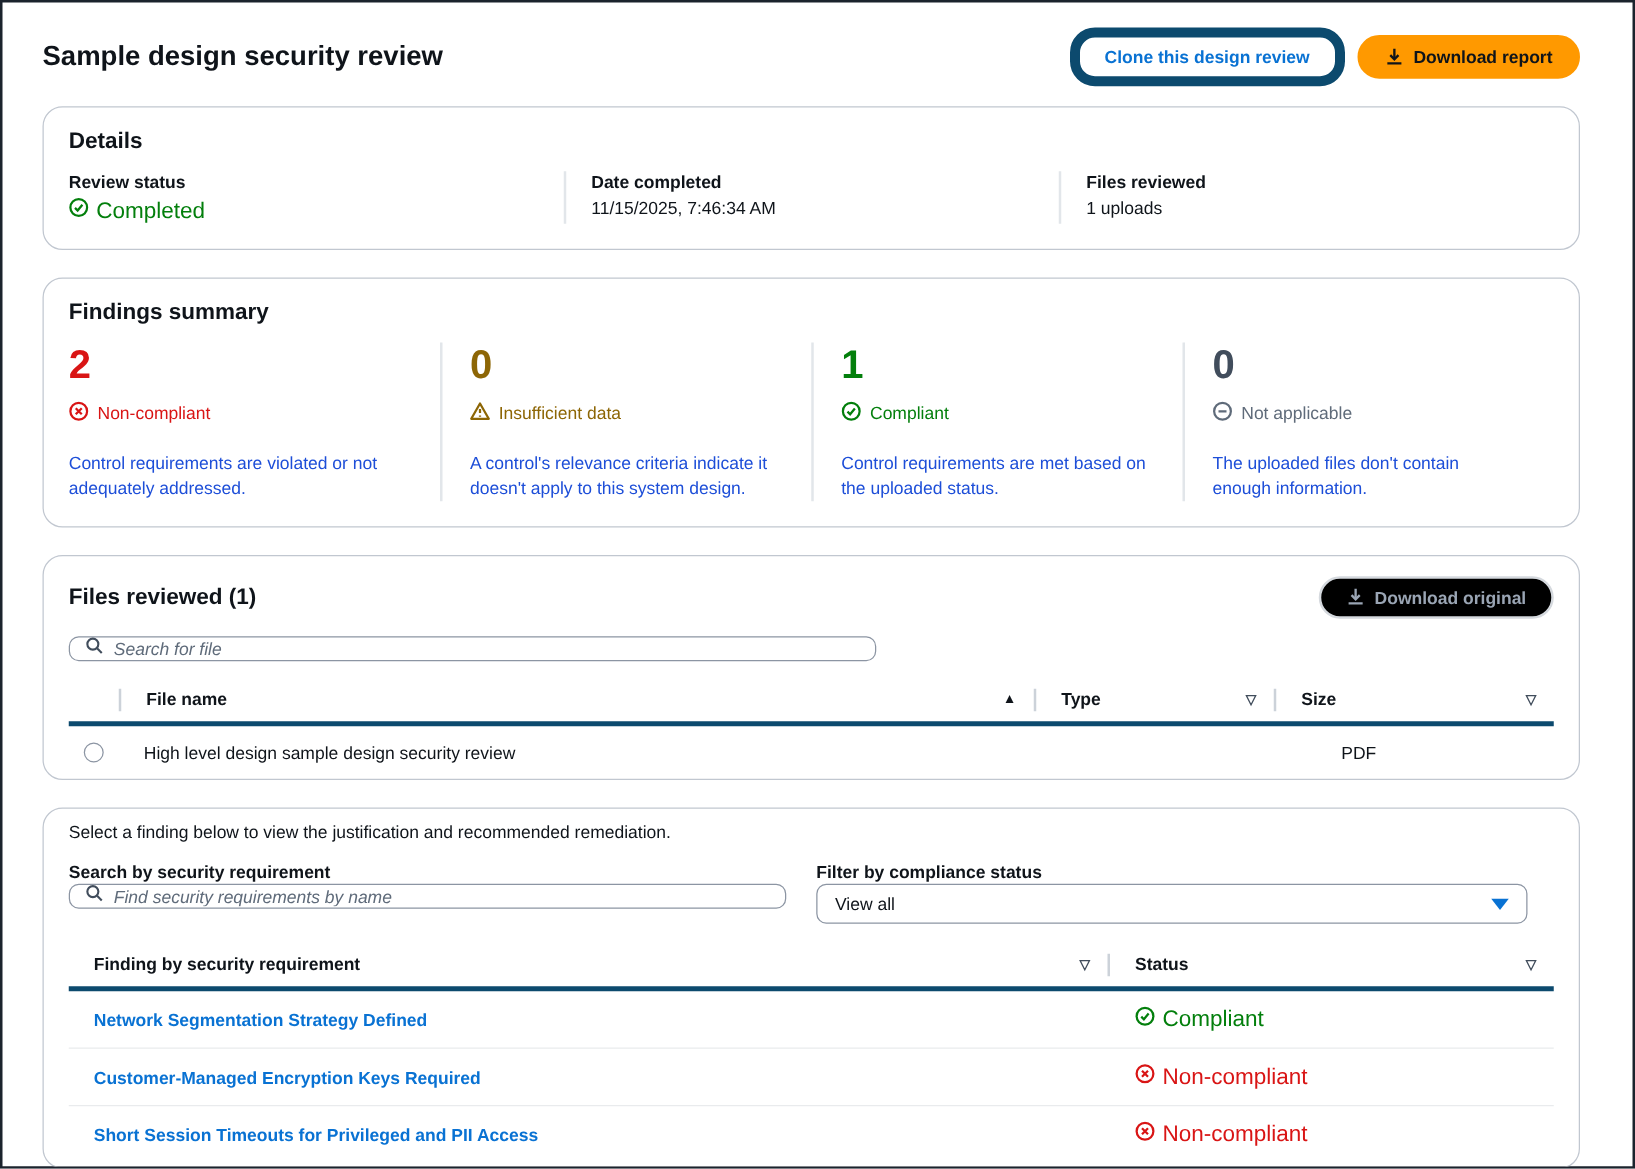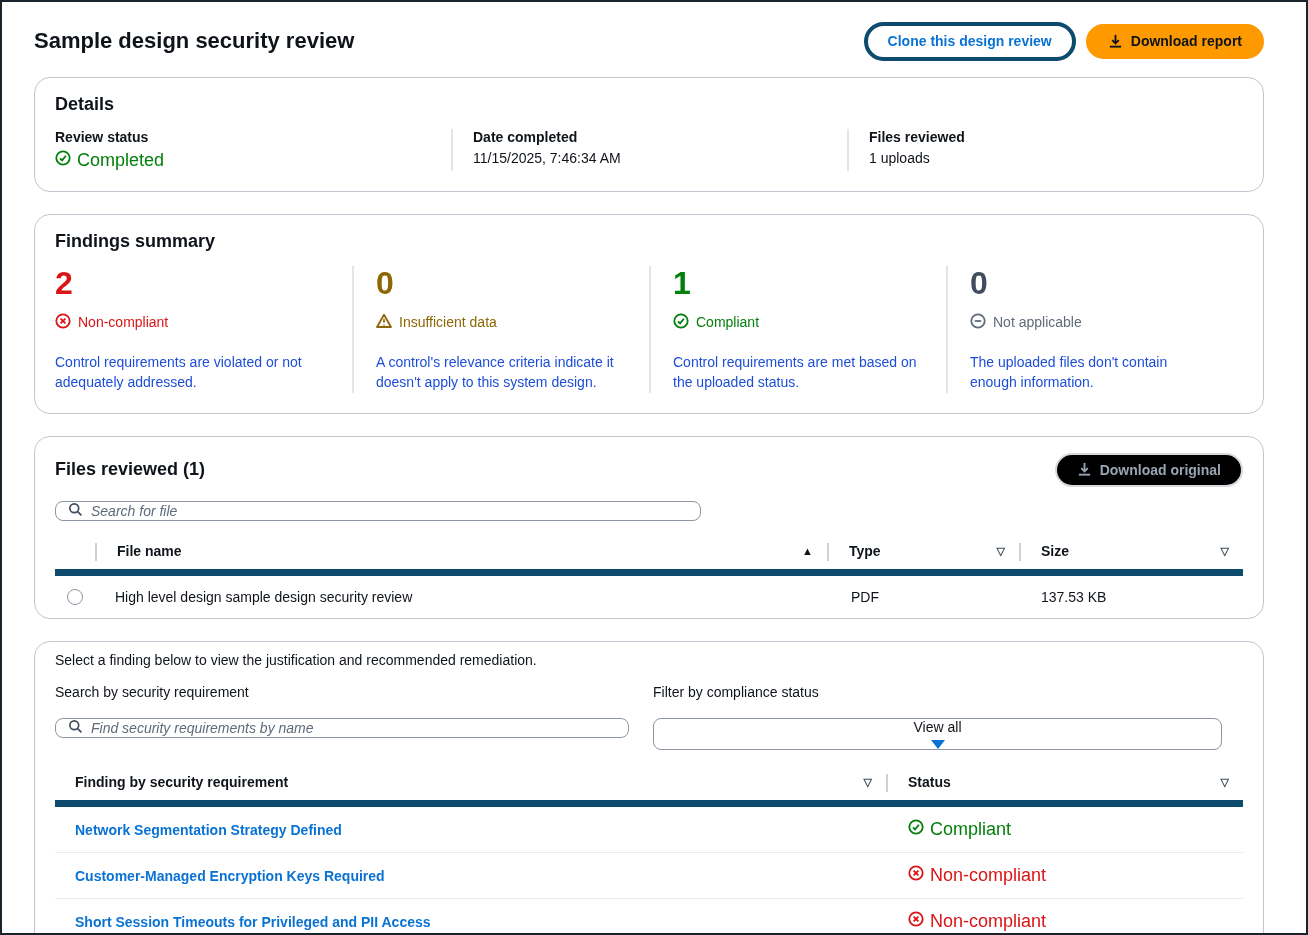--- a/index.html
+++ b/index.html
@@ -8,21 +8,21 @@
   .page {
     width:1308px; height:935px; border:2px solid #1b232d; background:#fff;
     padding: 0 42px 0 32px; overflow:hidden;
   }
   
   .page-header { display:flex; justify-content:space-between; align-items:center; padding:20px 0 16px 0; }
   .page-title { font-size:22px; font-weight:700; color:#0f141a; }
   .header-actions { display:flex; gap:10px; align-items:center; }
   .btn { display:inline-flex; align-items:center; gap:8px; font-family:inherit;
          font-size:14px; font-weight:700; border-radius:20px; padding:7px 20px; cursor:pointer; line-height:1.2; }
-  .btn-secondary { background:#fff; border:4px solid #0c4a6e; color:#0972d3; }
+  .btn-secondary { background:#fff; border:8px solid #0c4a6e; color:#0972d3; }
   .btn-primary { background:#ff9900; border:2px solid #ff9900; color:#0f141a; }
   .btn-disabled { background:#000000; border:2px solid #d5d9de; color:#9aa5b4; cursor:default; }
   .btn svg { display:block; }
   
   .card { border:1px solid #c1c7d0; border-radius:16px; margin-bottom:22px; padding:16px 20px 20px 20px; background:#fff; }
   .card-heading { font-size:18px; font-weight:700; margin-bottom:14px; color:#0f141a; }
   
   .details-grid { display:grid; grid-template-columns:1fr 1fr 1fr; margin-top:2px; }
   .details-col { padding-right:24px; }
   .details-col + .details-col { border-left:2px solid #e2e6ea; padding-left:20px; }
@@ -40,45 +40,45 @@
   .summary-col + .summary-col { border-left:2px solid #e2e6ea; padding-left:22px; }
   .summary-count { font-size:32px; font-weight:700; line-height:1.1; }
   .summary-status { display:flex; align-items:center; gap:7px; font-size:14px; margin:12px 0 20px 0; }
   .summary-desc { font-size:14px; color:#1d4ed8; line-height:1.45; }
   
   .search-box { display:flex; align-items:center; gap:8px; border:1px solid #8c95a3; border-radius:8px;
                 height:20px; padding:0 12px; background:#fff; }
   .search-box input { border:none; outline:none; flex:1; font-family:inherit; font-size:14px; color:#0f141a; background:transparent; }
   .search-box input::placeholder { color:#5f6b7a; font-style:italic; }
   .select-box { display:flex; align-items:center; justify-content:space-between; border:1px solid #8c95a3;
-                border-radius:8px; height:32px; padding:0 14px; font-size:14px; cursor:pointer; background:#fff;flex-direction:column; }
+                border-radius:8px; height:32px; padding:0 14px; font-size:14px; cursor:pointer; background:#fff; }
   .caret-down { width:0; height:0; border-left:7px solid transparent; border-right:7px solid transparent;
                 border-top:9px solid #0972d3; }
   
   .tbl { width:100%; }
-  .tbl-header { display:flex; align-items:center; border-bottom:7px solid #0c4a6e; }
+  .tbl-header { display:flex; align-items:center; border-bottom:4px solid #0c4a6e; }
   .th { display:flex; align-items:center; justify-content:space-between; font-size:14px; font-weight:700;
         padding:8px 14px 10px 20px; cursor:pointer; position:relative; }
   .th .sort-glyph { font-size:11px; color:#414d5c; margin-left:8px; }
   .th-divider { width:2px; height:18px; background:#ccd2d9; flex:0 0 auto; }
   .tr { display:flex; align-items:center; }
   .tr + .tr { border-top:1px solid #e9ebed; }
   .td { font-size:14px; padding:13px 14px 13px 20px; }
   
   .col-sel { width:40px; flex:0 0 auto; display:flex; align-items:center; justify-content:center; padding:8px 0; }
   .col-name { flex:1 1 auto; }
   .col-type { width:190px; flex:0 0 auto;align-items:center; }
   .col-size { width:222px; flex:0 0 auto; }
   .radio { width:16px; height:16px; border:1px solid #8c95a3; border-radius:50%; background:#fff; cursor:pointer; }
   
   .rf-sub { font-size:14px; color:#0f141a; margin:-6px 0 16px 0; }
   .rf-controls { display:flex; gap:24px; margin-bottom:16px; }
   .rf-search-col { width:574px; flex:0 0 auto; }
   .rf-filter-col { width:569px; flex:0 0 auto; }
-  .control-label { font-size:14px; font-weight:400; margin-bottom:18px; }
+  .control-label { font-size:14px; font-weight:700; margin-bottom:2px; }
   .col-finding { flex:1 1 auto; }
   .col-status { width:355px; flex:0 0 auto; }
   .link { color:#0972d3; font-weight:700; font-size:14px; text-decoration:none; cursor:pointer; }
   .rf-row .td { padding-top:12px; padding-bottom:12px; }
 </style>
 </head>
 <body>
 
 <div class="page">
 
@@ -234,21 +234,20 @@
           <span>Size</span>
           <span class="sort-glyph">▽</span>
         </div>
       </div>
       <div class="tr">
         <div class="col-sel">
           <span class="radio"></span>
         </div>
         <div class="td col-name">High level design sample design security review</div>
         <div class="td col-type">PDF</div>
-        <div class="td col-size">137.53 KB</div>
       </div>
     </div>
   </div>
 
   <div class="card" style="padding-bottom:4px;">
     <div class="rf-sub">Select a finding below to view the justification and recommended remediation.</div>
 
     <div class="rf-controls">
       <div class="rf-search-col">
         <div class="control-label">Search by security requirement</div>

